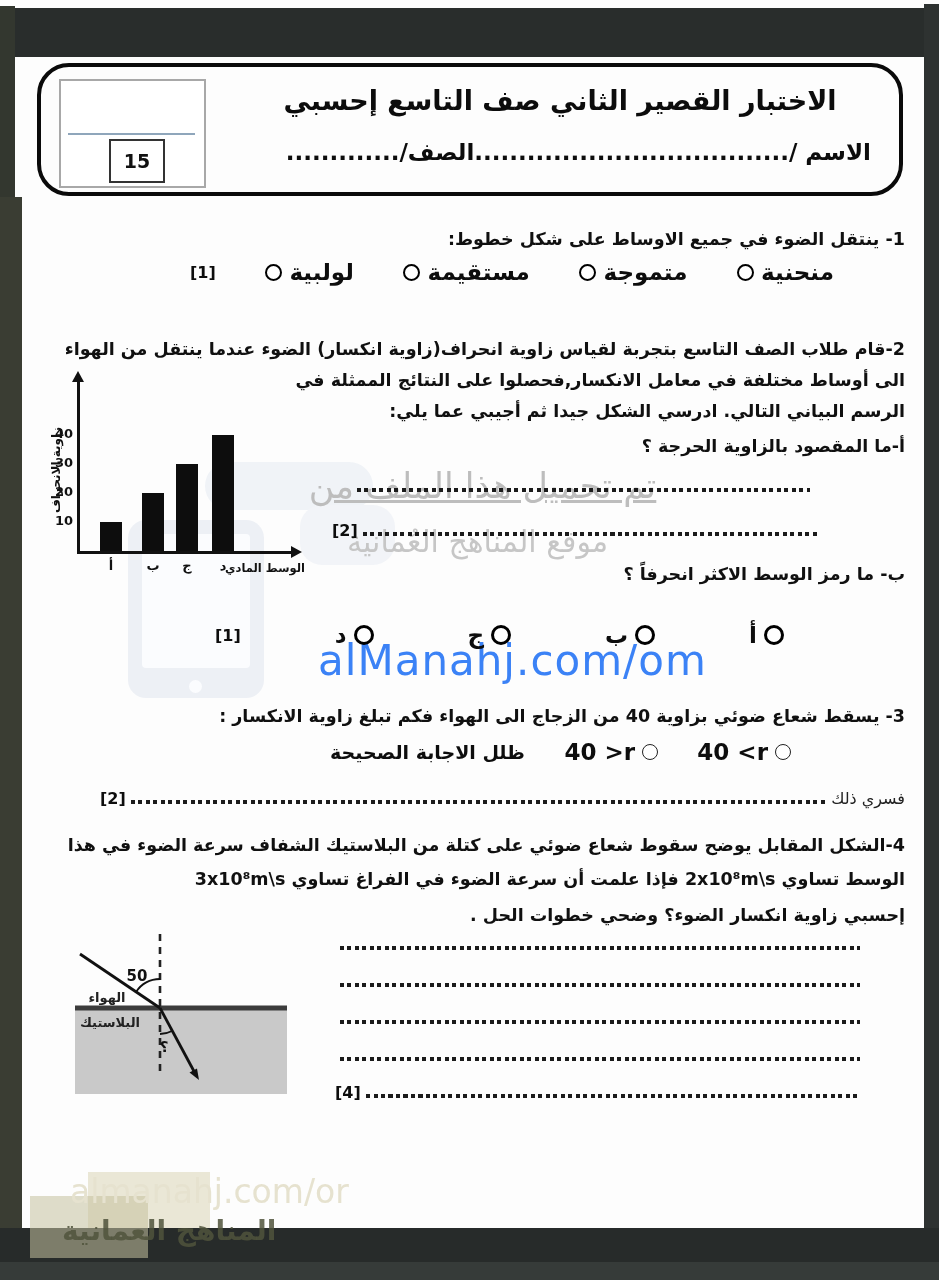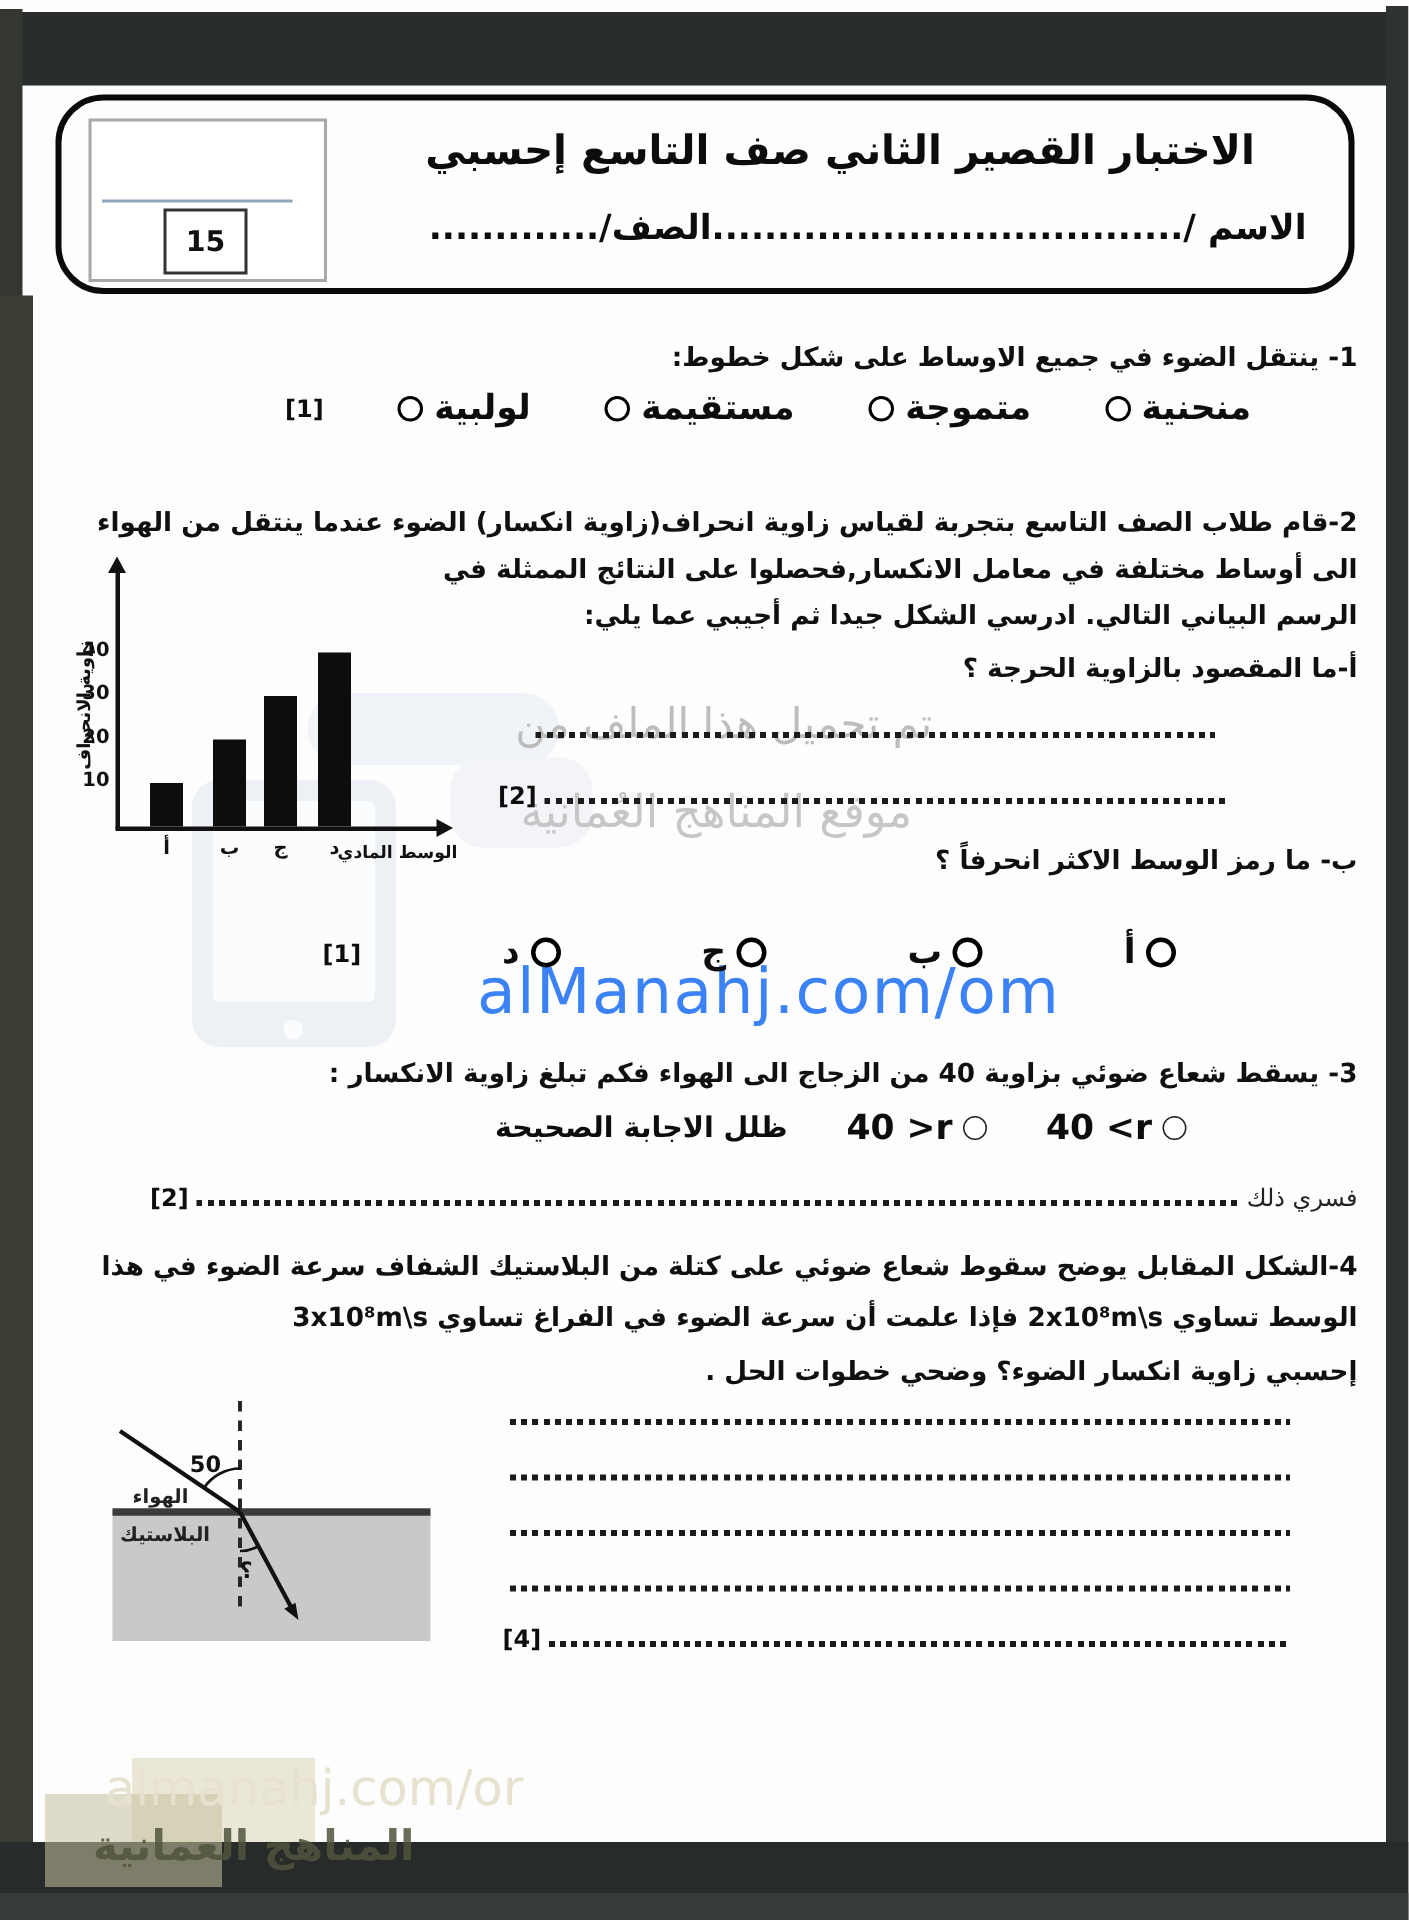--- a/index.html
+++ b/index.html
@@ -14,31 +14,31 @@
   .bar-bottom{position:absolute;left:0;top:1228px;width:939px;height:52px;background:#272b2a;z-index:5;}
   .bar-bottom-inner{position:absolute;left:0;top:1262px;width:939px;height:18px;background:#363b39;z-index:6;}
 
   
   .wm{position:absolute;z-index:1;pointer-events:none;}
   .wm-tablet{left:128px;top:520px;width:136px;height:178px;background:#edf0f5;border-radius:18px;}
   .wm-tablet-screen{position:absolute;left:14px;top:14px;width:108px;height:134px;background:#fbfcfe;border-radius:4px;}
   .wm-tablet-btn{position:absolute;left:61px;bottom:5px;width:13px;height:13px;background:#fbfcfe;border-radius:50%;}
   .wm-blob{left:205px;top:462px;width:168px;height:48px;background:#f0f3f7;border-radius:26px;}
   .wm-blob2{left:300px;top:505px;width:95px;height:60px;background:#f2f4f8;border-radius:22px;}
-  .wm-txt1{left:295px;top:466px;width:375px;text-align:center;direction:rtl;font-size:28px;color:#bdbdbd;}
+  .wm-txt1{left:295px;top:466px;width:375px;text-align:center;direction:rtl;font-size:35px;color:#bdbdbd;text-decoration:underline;}
   .wm-txt2{left:290px;top:524px;width:375px;text-align:center;direction:rtl;font-size:30px;color:#c6c6c6;}
   .wm-url{left:318px;top:636px;font-size:42px;color:#3b82f6;letter-spacing:1px;}
   .wm-sq1{left:88px;top:1172px;width:122px;height:56px;background:#eae7d6;z-index:4;}
   .wm-sq2{left:30px;top:1196px;width:118px;height:62px;background:rgba(196,193,158,0.55);z-index:6;}
   .wm-burl{left:70px;top:1172px;font-size:33px;color:#e6e2cf;z-index:7;}
   .wm-btxt{left:62px;top:1214px;font-size:28px;font-weight:bold;color:rgba(80,83,60,0.85);z-index:7;direction:rtl;}
 
   
   .header-box{position:absolute;left:37px;top:63px;width:858px;height:125px;border:4px solid #0a0a0a;border-radius:32px;z-index:2;background:transparent;}
-  .score-box{position:absolute;left:18px;top:12px;width:143px;height:105px;border:2px solid #a8a8a8;background:#fff;padding-left:12px;}
+  .score-box{position:absolute;left:18px;top:12px;width:143px;height:105px;border:2px solid #a8a8a8;background:#fff;}
   .score-line{position:absolute;left:7px;top:52px;width:127px;border-top:2px solid #8fa6bb;}
   .score-inner{position:absolute;left:48px;top:58px;width:52px;height:40px;border:2px solid #333;display:flex;align-items:center;justify-content:center;font-size:19px;font-weight:bold;color:#111;}
   .header-title{position:absolute;left:225px;right:45px;top:18px;text-align:center;direction:rtl;font-size:27px;font-weight:bold;color:#0c0c0c;}
   .header-name{position:absolute;left:260px;right:28px;top:72px;direction:rtl;text-align:right;font-size:23px;font-weight:bold;color:#0c0c0c;white-space:nowrap;}
 
   .qtext{position:absolute;right:34px;direction:rtl;text-align:right;font-weight:bold;color:#101010;font-size:17.5px;white-space:nowrap;z-index:2;}
   .qblock{position:absolute;right:34px;direction:rtl;text-align:right;font-weight:bold;color:#101010;font-size:17.5px;line-height:31px;z-index:2;}
   .qblock div{white-space:nowrap;}
 
   .optrow{position:absolute;display:flex;direction:rtl;justify-content:space-between;align-items:center;z-index:2;}

